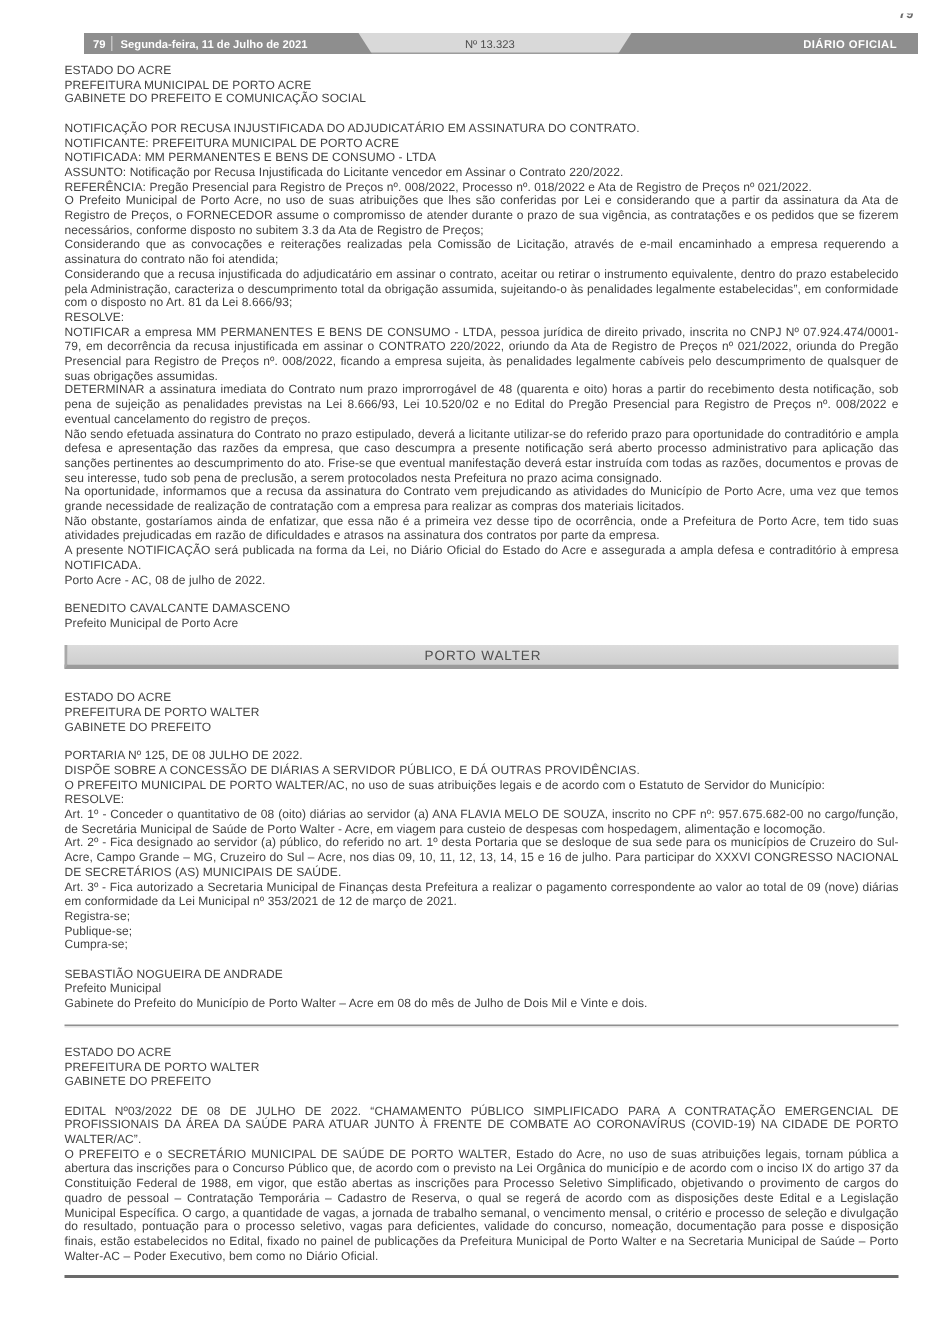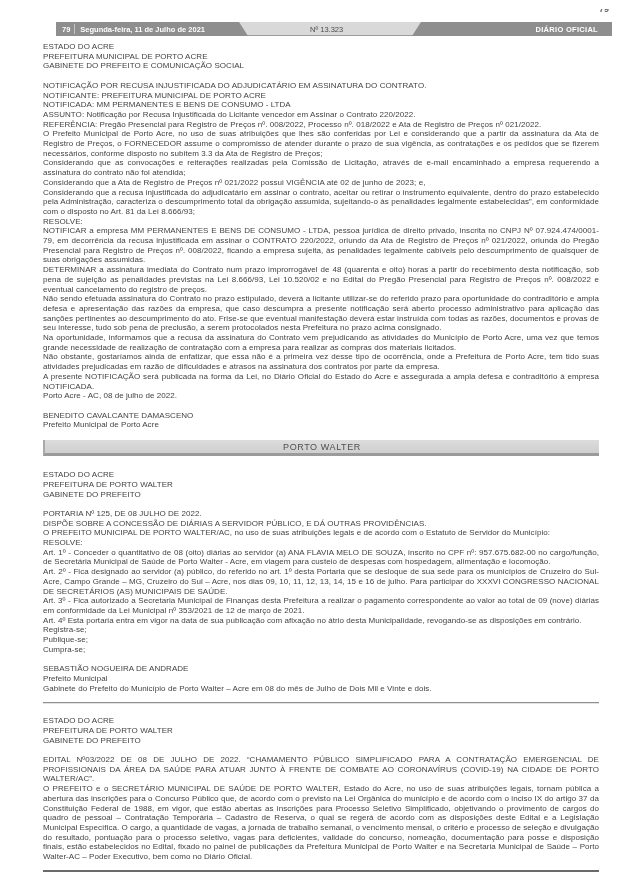--- a/index.html
+++ b/index.html
@@ -76,21 +76,20 @@
         <p class="line">PREFEITURA MUNICIPAL DE PORTO ACRE</p>
         <p class="line">GABINETE DO PREFEITO E COMUNICAÇÃO SOCIAL</p>
         <p class="line blank"></p>
         <p class="line">NOTIFICAÇÃO POR RECUSA INJUSTIFICADA DO ADJUDICATÁRIO EM ASSINATURA DO CONTRATO.</p>
         <p class="line">NOTIFICANTE: PREFEITURA MUNICIPAL DE PORTO ACRE</p>
         <p class="line">NOTIFICADA: MM PERMANENTES E BENS DE CONSUMO - LTDA</p>
         <p class="line">ASSUNTO: Notificação por Recusa Injustificada do Licitante vencedor em Assinar o Contrato 220/2022.</p>
         <p class="line">REFERÊNCIA: Pregão Presencial para Registro de Preços nº. 008/2022, Processo nº. 018/2022 e Ata de Registro de Preços nº 021/2022.</p>
         <p class="line">O Prefeito Municipal de Porto Acre, no uso de suas atribuições que lhes são conferidas por Lei e considerando que a partir da assinatura da Ata de Registro de Preços, o FORNECEDOR assume o compromisso de atender durante o prazo de sua vigência, as contratações e os pedidos que se fizerem necessários, conforme disposto no subitem 3.3 da Ata de Registro de Preços;</p>
         <p class="line">Considerando que as convocações e reiterações realizadas pela Comissão de Licitação, através de e-mail encaminhado a empresa requerendo a assinatura do contrato não foi atendida;</p>
-        <p class="line">Considerando que a Ata de Registro de Preços nº 021/2022 possui VIGÊNCIA até 02 de junho de 2023; e,</p>
         <p class="line">Considerando que a recusa injustificada do adjudicatário em assinar o contrato, aceitar ou retirar o instrumento equivalente, dentro do prazo estabelecido pela Administração, caracteriza o descumprimento total da obrigação assumida, sujeitando-o às penalidades legalmente estabelecidas”, em conformidade com o disposto no Art. 81 da Lei 8.666/93;</p>
         <p class="line">RESOLVE:</p>
         <p class="line">NOTIFICAR a empresa MM PERMANENTES E BENS DE CONSUMO - LTDA, pessoa jurídica de direito privado, inscrita no CNPJ Nº 07.924.474/0001-79, em decorrência da recusa injustificada em assinar o CONTRATO 220/2022, oriundo da Ata de Registro de Preços nº 021/2022, oriunda do Pregão Presencial para Registro de Preços nº. 008/2022, ficando a empresa sujeita, às penalidades legalmente cabíveis pelo descumprimento de qualsquer de suas obrigações assumidas.</p>
         <p class="line">DETERMINAR a assinatura imediata do Contrato num prazo improrrogável de 48 (quarenta e oito) horas a partir do recebimento desta notificação, sob pena de sujeição as penalidades previstas na Lei 8.666/93, Lei 10.520/02 e no Edital do Pregão Presencial para Registro de Preços nº. 008/2022 e eventual cancelamento do registro de preços.</p>
         <p class="line">Não sendo efetuada assinatura do Contrato no prazo estipulado, deverá a licitante utilizar-se do referido prazo para oportunidade do contraditório e ampla defesa e apresentação das razões da empresa, que caso descumpra a presente notificação será aberto processo administrativo para aplicação das sanções pertinentes ao descumprimento do ato. Frise-se que eventual manifestação deverá estar instruída com todas as razões, documentos e provas de seu interesse, tudo sob pena de preclusão, a serem protocolados nesta Prefeitura no prazo acima consignado.</p>
         <p class="line">Na oportunidade, informamos que a recusa da assinatura do Contrato vem prejudicando as atividades do Município de Porto Acre, uma vez que temos grande necessidade de realização de contratação com a empresa para realizar as compras dos materiais licitados.</p>
         <p class="line">Não obstante, gostaríamos ainda de enfatizar, que essa não é a primeira vez desse tipo de ocorrência, onde a Prefeitura de Porto Acre, tem tido suas atividades prejudicadas em razão de dificuldades e atrasos na assinatura dos contratos por parte da empresa.</p>
         <p class="line">A presente NOTIFICAÇÃO será publicada na forma da Lei, no Diário Oficial do Estado do Acre e assegurada a ampla defesa e contraditório à empresa NOTIFICADA.</p>
         <p class="line">Porto Acre - AC, 08 de julho de 2022.</p>
         <p class="line blank"></p>
@@ -107,21 +106,20 @@
         <p class="line">PREFEITURA DE PORTO WALTER</p>
         <p class="line">GABINETE DO PREFEITO</p>
         <p class="line blank"></p>
         <p class="line">PORTARIA Nº 125, DE 08 JULHO DE 2022.</p>
         <p class="line">DISPÕE SOBRE A CONCESSÃO DE DIÁRIAS A SERVIDOR PÚBLICO, E DÁ OUTRAS PROVIDÊNCIAS.</p>
         <p class="line">O PREFEITO MUNICIPAL DE PORTO WALTER/AC, no uso de suas atribuições legais e de acordo com o Estatuto de Servidor do Município:</p>
         <p class="line">RESOLVE:</p>
         <p class="line">Art. 1º - Conceder o quantitativo de 08 (oito) diárias ao servidor (a) ANA FLAVIA MELO DE SOUZA, inscrito no CPF nº: 957.675.682-00 no cargo/função, de Secretária Municipal de Saúde de Porto Walter - Acre, em viagem para custeio de despesas com hospedagem, alimentação e locomoção.</p>
         <p class="line">Art. 2º - Fica designado ao servidor (a) público, do referido no art. 1º desta Portaria que se desloque de sua sede para os municípios de Cruzeiro do Sul-Acre, Campo Grande – MG, Cruzeiro do Sul – Acre, nos dias 09, 10, 11, 12, 13, 14, 15 e 16 de julho. Para participar do XXXVI CONGRESSO NACIONAL DE SECRETÁRIOS (AS) MUNICIPAIS DE SAÚDE.</p>
         <p class="line">Art. 3º - Fica autorizado a Secretaria Municipal de Finanças desta Prefeitura a realizar o pagamento correspondente ao valor ao total de 09 (nove) diárias em conformidade da Lei Municipal nº 353/2021 de 12 de março de 2021.</p>
-        <p class="line">Art. 4º Esta portaria entra em vigor na data de sua publicação com afixação no átrio desta Municipalidade, revogando-se as disposições em contrário.</p>
         <p class="line">Registra-se;</p>
         <p class="line">Publique-se;</p>
         <p class="line">Cumpra-se;</p>
         <p class="line blank"></p>
         <p class="line">SEBASTIÃO NOGUEIRA DE ANDRADE</p>
         <p class="line">Prefeito Municipal</p>
         <p class="line">Gabinete do Prefeito do Município de Porto Walter – Acre em 08 do mês de Julho de Dois Mil e Vinte e dois.</p>
       </section>
 
     <hr class="thin">

